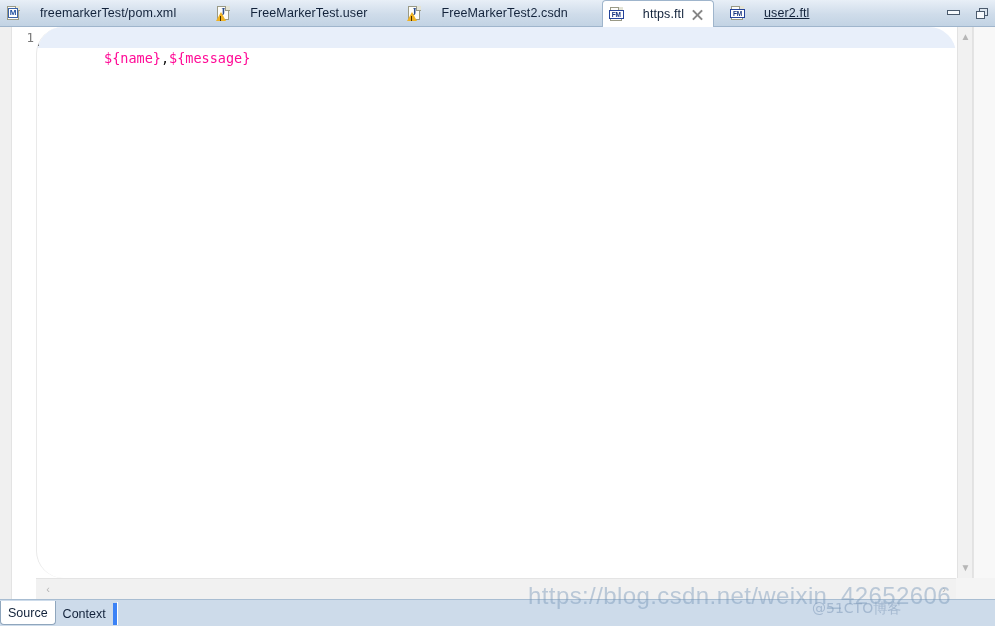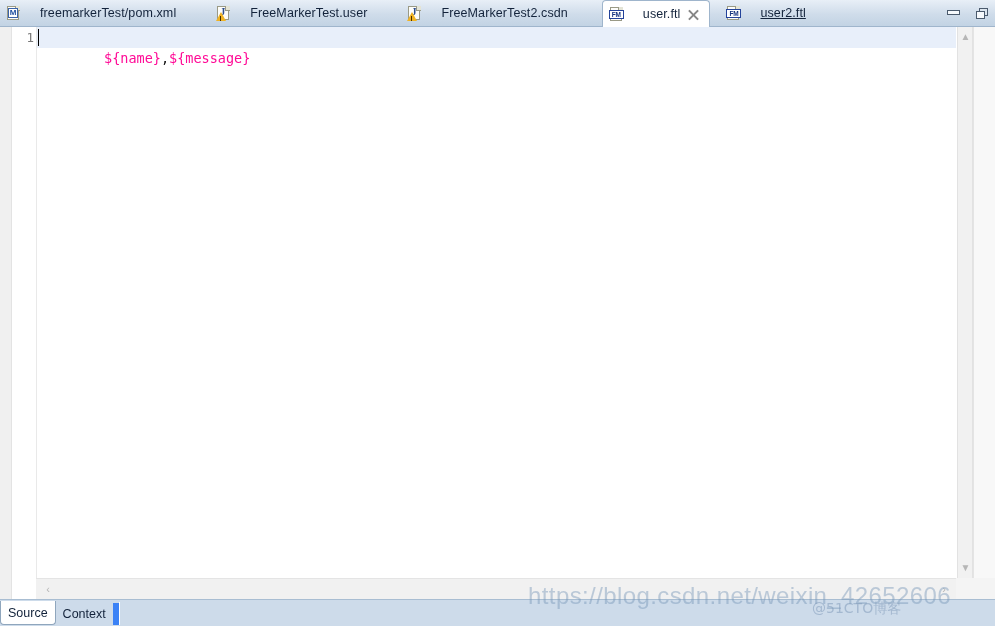--- a/index.html
+++ b/index.html
@@ -246,20 +246,21 @@
   .text-canvas {
     position: absolute;
     left: 36px;
     top: 0;
     right: 39px;
     bottom: 21px;
     background: #ffffff;
     border-left: 1px solid #e9e9e9;
     box-sizing: border-box;
     overflow: hidden;
+    border-radius: 27px;
   }
 
   .code-line {
     position: relative;
     height: 21px;
     line-height: 21px;
     background: #e8effa;
     font-family: "DejaVu Sans Mono", monospace;
     font-size: 13.5px;
     white-space: pre;
@@ -376,21 +377,21 @@
     border: 1px solid #8fa6bd;
     border-top: none;
     border-bottom-left-radius: 4px;
     border-bottom-right-radius: 4px;
     margin-top: -1px;
     height: 24px;
     line-height: 24px;
   }
   .btab.inactive {
     background: #cddbea;
-    border-right: 6px solid #3b82f6;
+    border-right: 4px solid #3b82f6;
     margin-top: 1px;
   }
   .btab-filler {
     flex: 1;
     height: 23px;
     background: #cddbea;
     border-left: 1px solid #ffffff;
     margin-top: 1px;
   }
 
@@ -456,21 +457,21 @@
       </span>
       <span class="tab-label">FreeMarkerTest2.csdn</span>
     </div>
 
     <div class="tab active" style="margin-left:24px;">
       <span class="ficon fm">
         <span class="page"></span>
           <span class="fold"></span>
           <span class="badge-fm">FM</span>
       </span>
-      <span class="tab-label">user.ftl</span>
+      <span class="tab-label">https.ftl</span>
       <span class="tab-close"></span>
     </div>
 
     <div class="tab" style="margin-left:10px;text-decoration:underline;">
       <span class="ficon fm">
         <span class="page"></span>
           <span class="fold"></span>
           <span class="badge-fm">FM</span>
       </span>
       <span class="tab-label">user2.ftl</span>

